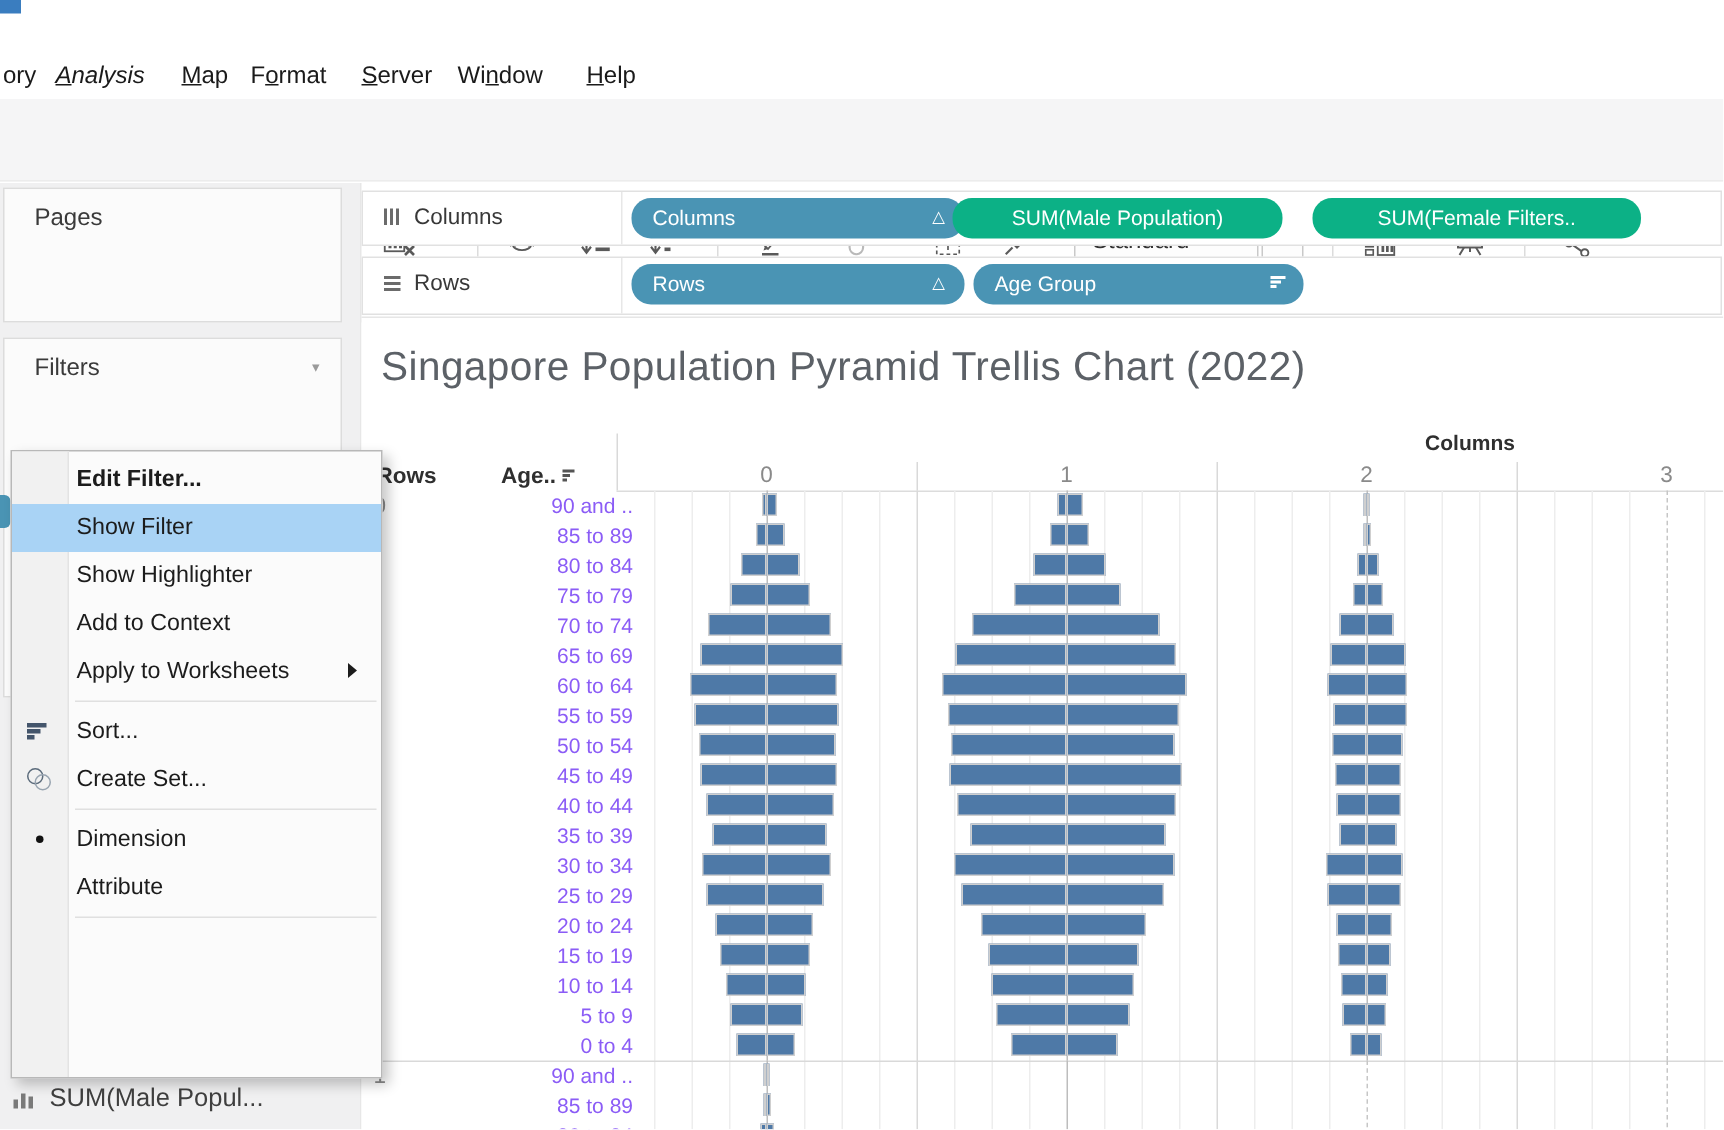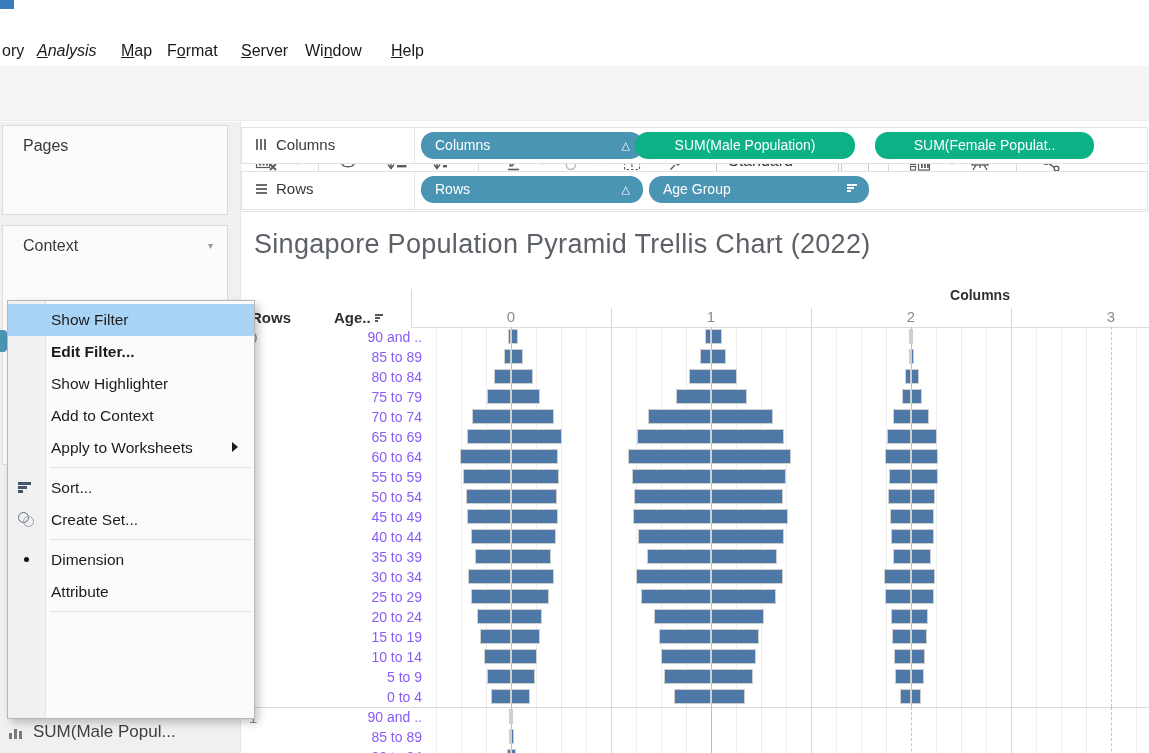--- a/index.html
+++ b/index.html
@@ -238,21 +238,21 @@
           <path d="M7.2,9.9 L13.3,5.6 M7.2,12.1 L13.3,16.4" stroke="#5a5a5a" stroke-width="1.3"></path>
         </svg>
       </div>
     </div>
 
   <div class="left-panel">
     <div class="card" style="left:2px;top:3px;width:226px;height:90px;">
       <span class="card-label">Pages</span>
     </div>
     <div class="card" style="left:2px;top:103px;width:226px;height:240px;">
-      <span class="card-label">Context</span>
+      <span class="card-label">Filters</span>
       <span class="filters-caret">▾</span>
       <div class="filter-pill">
         <span>Planning Area</span>
         <span class="dd"></span>
       </div>
     </div>
     <div class="pill-sliver"></div>
     <div class="marks-field">
       <svg width="16" height="16" viewBox="0 0 16 16">
         <rect x="1" y="9" width="3" height="6" fill="#7a7a7a"></rect>
@@ -268,21 +268,21 @@
     <span class="shelf-icon cols">
         <span></span>
         <span></span>
         <span></span>
       </span>
     <span class="shelf-label">Columns</span>
     <span class="shelf-sep"></span>
     <div>
         <div class="pill blue" style="left: 179px; top: 4px; width: 222px;"><span>Columns</span><span class="delta">△</span></div>
         <div class="pill green" style="left: 393px; top: 4px; width: 220px;"><span>SUM(Male Population)</span></div>
-        <div class="pill green" style="left: 633px; top: 4px; width: 219px;"><span>SUM(Female Populat..</span></div>
+        <div class="pill green" style="left: 633px; top: 4px; width: 219px;"><span>SUM(Female Filters..</span></div>
       </div>
   </div>
   <div class="shelf" style="top:171px;height:39px;">
     <span class="shelf-icon rows">
         <span></span>
         <span></span>
         <span></span>
       </span>
     <span class="shelf-label">Rows</span>
     <span class="shelf-sep"></span>
@@ -490,22 +490,22 @@
         <div class="bar" style="left: 268px; top: 514px; width: 2px;"></div>
         <div class="bar" style="left: 270px; top: 514px; width: 3px;"></div>
         <div class="bar" style="left: 266px; top: 534px; width: 4px;"></div>
         <div class="bar" style="left: 270px; top: 534px; width: 5px;"></div>
       </div>
   </div>
 
   <div class="ctx">
     <div class="ctx-gutter"></div>
     <div>
+        <div class="ctx-item bold"><span>Edit Filter...</span></div>
         <div class="ctx-item hl"><span>Show Filter</span></div>
-        <div class="ctx-item bold"><span>Edit Filter...</span></div>
         <div class="ctx-item"><span>Show Highlighter</span></div>
         <div class="ctx-item"><span>Add to Context</span></div>
         <div class="ctx-item"><span>Apply to Worksheets</span><span class="ctx-arrow"></span></div>
         <div class="ctx-sep">
           <i></i>
         </div>
         <div class="ctx-item"><span>Sort...</span><span class="ctx-ico sort">
             <i style="width: 13px;"></i>
             <i style="width: 9px;"></i>
             <i style="width: 5px;"></i>

